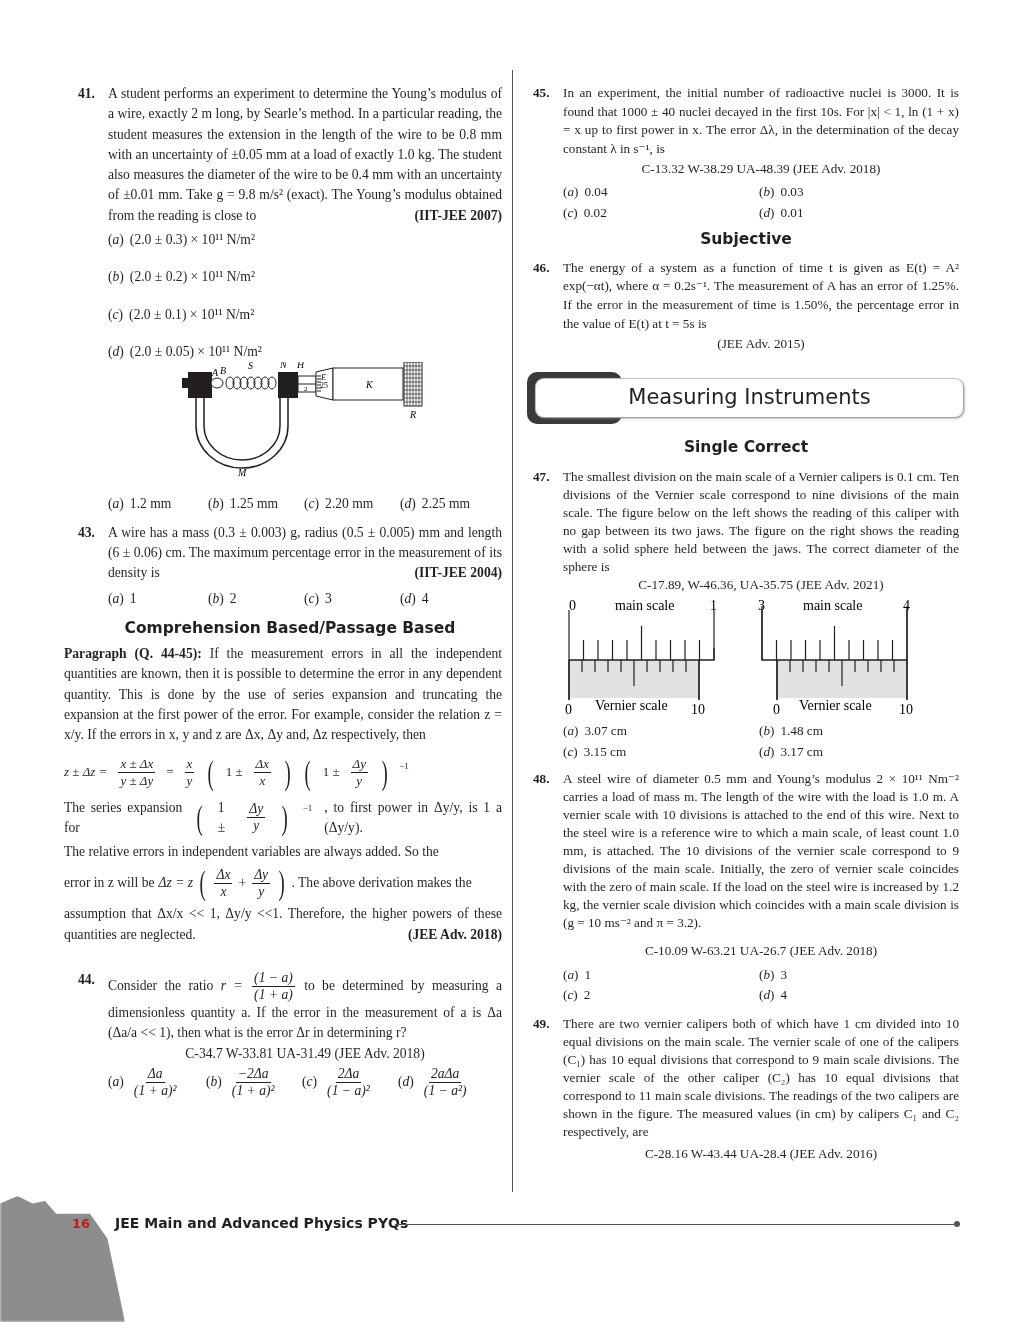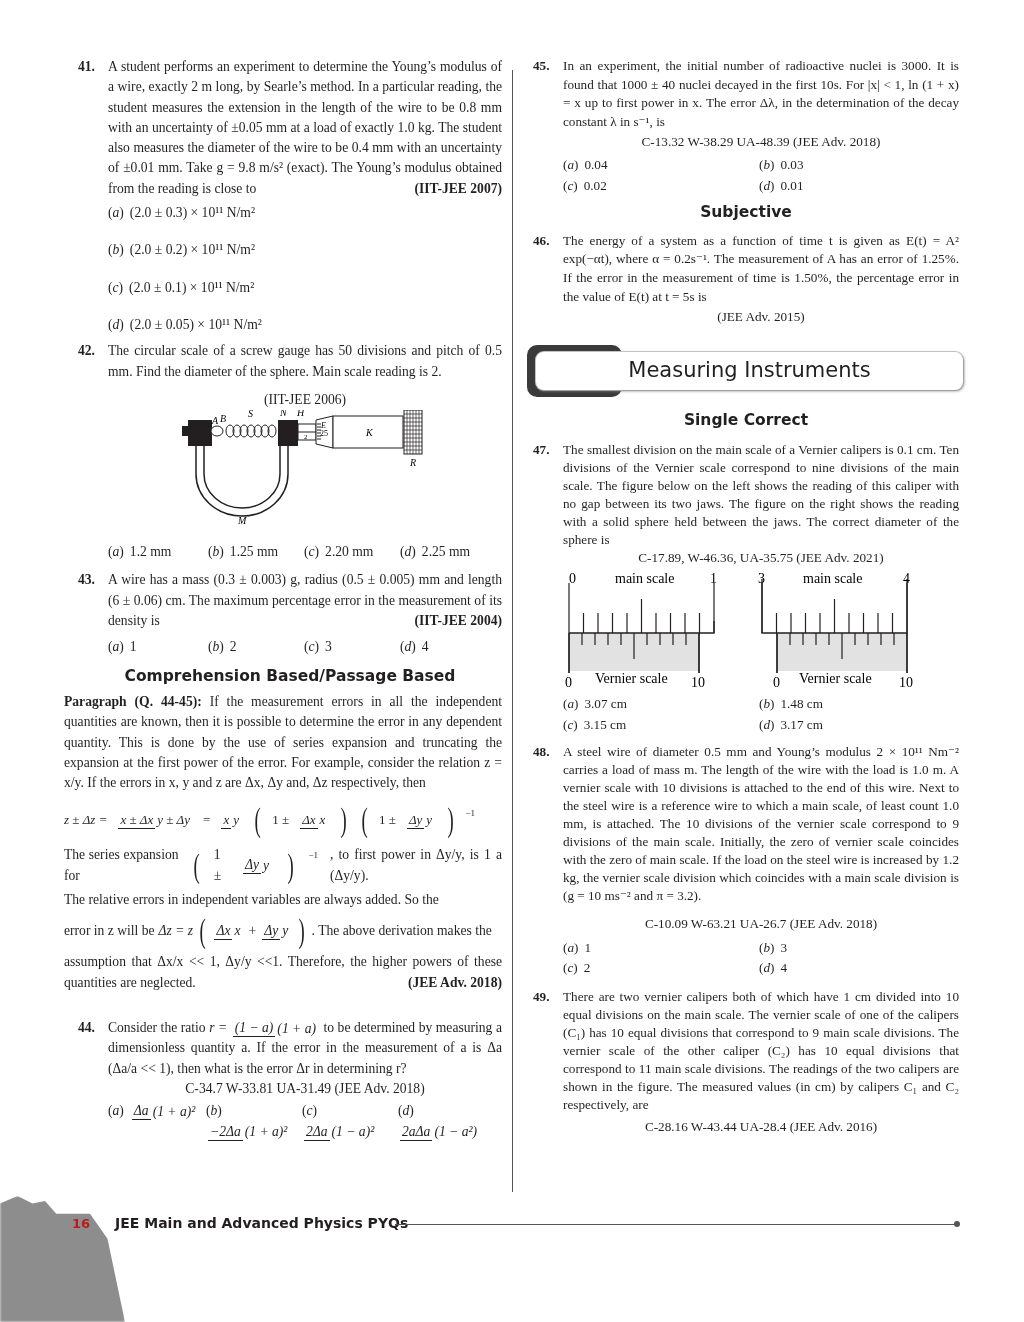--- a/index.html
+++ b/index.html
@@ -1,38 +1,38 @@
 <!DOCTYPE html>
 <html><head>
 <meta charset="utf-8">
 <style>
   html, body { margin:0; padding:0; background:#ffffff; }
   body { width:1024px; height:1322px; position:relative; overflow:hidden; font-family:"Liberation Serif", "DejaVu Serif", serif; color:#231f20; }
-  .col { position:absolute; top:57px; font-size:13.6px; line-height:20.3px; }
+  .col { position:absolute; top:84px; font-size:13.6px; line-height:20.3px; }
   .col-left { left:78px; width:424px; }
   .col-right { left:533px; width:426px; }
   .divider { position:absolute; left:512px; top:70px; width:1px; height:1122px; background:#555; }
   .q { position:relative; padding-left:30px; text-align:justify; }
   .qnum { position:absolute; left:0; top:0; font-weight:bold; }
   .qtext { display:block; }
   .src { display:block; text-align:center; font-weight:normal; }
   .src-inline { float:right; font-weight:bold; }
   .opts { display:grid; padding-left:30px; margin-top:4px; }
   .opts-1 { grid-template-columns:1fr; row-gap:17px; }
   .opts-2 { grid-template-columns:1fr 1fr; row-gap:2px; }
   .opts-4 { grid-template-columns:100px 96px 96px 1fr; }
   .opt-letter { font-style:italic; margin-right:6px; }
   .opt-letter::before { content:"("; font-style:normal; }
   .opt-letter::after { content:")"; font-style:normal; }
   .sec-heading { font-family:"DejaVu Sans", "Liberation Sans", sans-serif; font-weight:bold; text-align:center; font-size:15.5px; margin:8px 0 6px; }
   .para { text-align:justify; }
   .para b { font-weight:bold; }
   .math { font-style:italic; }
   .eq { margin:10px 0 8px 2px; font-size:13px; display:flex; align-items:center; gap:9px; }
-  .frac { display:inline-flex; flex-direction:row; align-items:center; vertical-align:middle; margin:0 2px; line-height:16px; }
+  .frac { display:inline-flex; flex-direction:column; align-items:center; vertical-align:middle; margin:0 2px; line-height:16px; }
   .frac .n { border-bottom:1px solid #231f20; padding:0 2px; }
   .frac .d { padding:0 2px; }
   .paren { font-size:34px; line-height:34px; font-weight:100; transform:scaleX(0.55); display:inline-block; }
   sup { font-size:9px; }
   .banner { position:relative; height:52px; margin:18px 0 6px -6px; }
   .banner .dark { position:absolute; left:0; top:0; width:95px; height:52px; background:#3a3a3a; border-radius:10px; }
   .banner .box { position:absolute; left:9px; top:7px; right:-4px; height:38px; background:#fff; border-radius:8px; box-shadow:1px 1px 3px #888, 0 0 0 1px #ccc; display:flex; align-items:center; justify-content:center; font-family:"DejaVu Sans", "Liberation Sans", sans-serif; font-size:21px; color:#231f20; }
   .footer-shape { position:absolute; left:0; top:1196px; width:125px; height:126px; background:#8d8d8d; clip-path: polygon(0 6%, 14% 0, 26% 6%, 36% 4%, 45% 14%, 72% 14%, 86% 34%, 100% 100%, 0 100%); filter:blur(1px); }
   .page-num { position:absolute; left:72px; top:1216px; color:#b91c1c; font-family:"DejaVu Sans", sans-serif; font-weight:bold; font-size:13px; }
   .footer-title { position:absolute; left:115px; top:1215px; font-family:"DejaVu Sans", sans-serif; font-weight:bold; font-size:14px; color:#231f20; }
@@ -51,25 +51,20 @@
     <span class="qnum">41.</span>
     <span class="qtext"><span>A student performs an experiment to determine the Young’s modulus of a wire, exactly 2 m long, by Searle’s method. In a particular reading, the student measures the extension in the length of the wire to be 0.8 mm with an uncertainty of ±0.05 mm at a load of exactly 1.0 kg. The student also measures the diameter of the wire to be 0.4 mm with an uncertainty of ±0.01 mm. Take g = 9.8 m/s² (exact). The Young’s modulus obtained from the reading is close to</span> <span class="src-inline">(IIT-JEE 2007)</span></span>
   </div>
   <div class="opts opts-1">
     <div><span class="opt-letter">a</span><span>(2.0 ± 0.3) × 10¹¹ N/m²</span></div>
     <div><span class="opt-letter">b</span><span>(2.0 ± 0.2) × 10¹¹ N/m²</span></div>
     <div><span class="opt-letter">c</span><span>(2.0 ± 0.1) × 10¹¹ N/m²</span></div>
     <div><span class="opt-letter">d</span><span>(2.0 ± 0.05) × 10¹¹ N/m²</span></div>
   </div>
 
-  <div class="q" style="margin-top:6px">
-    <span class="qnum">42.</span>
-    <span class="qtext">The circular scale of a screw gauge has 50 divisions and pitch of 0.5 mm. Find the diameter of the sphere. Main scale reading is 2.</span>
-    <span class="src" style="margin-top:8px">(IIT-JEE 2006)</span>
-  </div>
   <svg width="424" height="128" viewBox="0 0 424 128" style="display:block">
     <rect x="104" y="16" width="10" height="10" fill="#231f20"></rect>
     <rect x="110" y="10" width="24" height="26" fill="#231f20"></rect>
     <ellipse cx="139" cy="21" rx="6" ry="5" fill="#fff" stroke="#231f20"></ellipse>
     <g fill="none" stroke="#231f20">
       <ellipse cx="152" cy="21" rx="4" ry="6"></ellipse>
         <ellipse cx="159" cy="21" rx="4" ry="6"></ellipse>
         <ellipse cx="166" cy="21" rx="4" ry="6"></ellipse>
         <ellipse cx="173" cy="21" rx="4" ry="6"></ellipse>
         <ellipse cx="180" cy="21" rx="4" ry="6"></ellipse>

